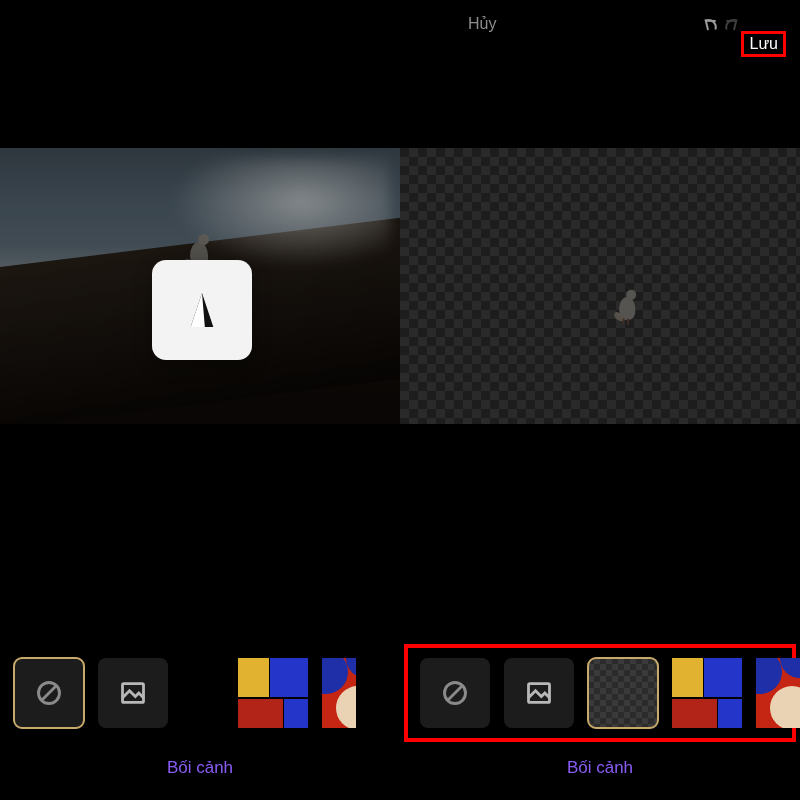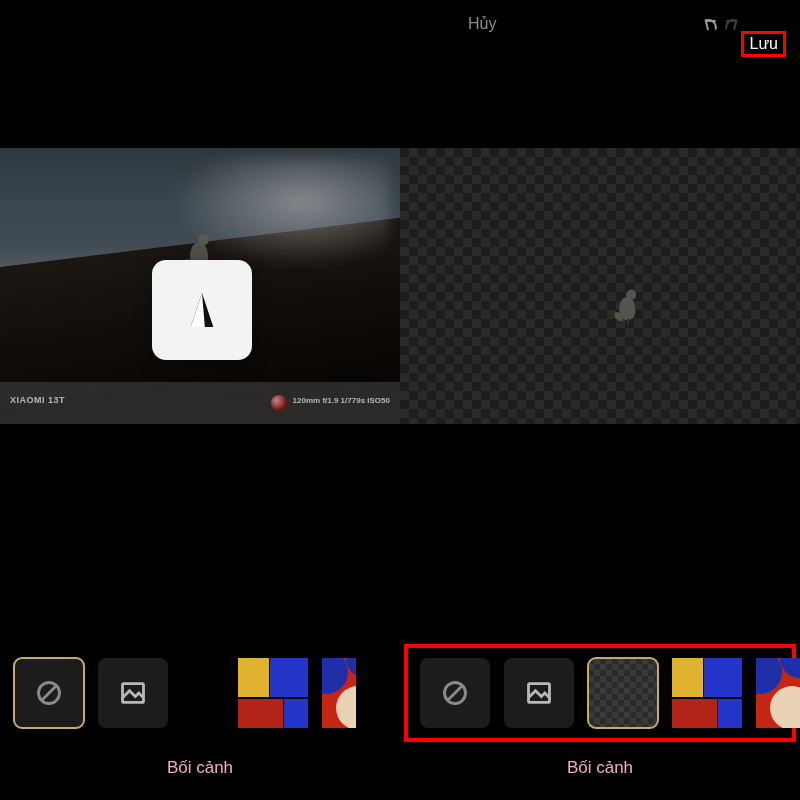--- a/index.html
+++ b/index.html
@@ -225,51 +225,38 @@
   .sw-circles::before{ background:#1e2fa8; left:-18px; top:-8px; }
   .sw-circles::after{ background:#ead3b4; left:14px; top:28px; }
   .sw-circles .c3{ position:absolute; width:40px;height:40px;border-radius:50%;background:#1e2fa8; left:24px; top:-20px;}
   .sw-circles.small{ width:34px; }
 
   .bottom-label{
     position:absolute;
     left:0; right:0;
     bottom:22px;
     text-align:center;
-    color:#f9a8d4;
+    color:#8b5cf6;
     font-size:17px;
   }
 </style>
 </head>
 <body>
 
 <div class="pane pane-left">
 
   <div class="preview">
     <div class="photo">
       <div class="bird">
         <div class="body"></div>
           <div class="head"></div>
           <div class="tail"></div>
           <div class="legs"></div>
       </div>
       <div class="dim"></div>
-      <div class="watermark-strip">
-        <div class="wm-left">
-          <span>XIAOMI 13T</span>
-          <small>&nbsp;</small>
-        </div>
-        <div class="wm-right">
-          <span class="dot"></span>
-          <span>
-            <span>120mm f/1.9 1/779s ISO50</span>
-            <small>&nbsp;</small>
-          </span>
-        </div>
-      </div>
     </div>
     <div class="center-card">
       <svg viewBox="0 0 24 28">
         <path d="M12 2 L20 26 L4 26 Z" fill="#111"></path>
         <path d="M12 2 L14 26 L4 26 Z" fill="#fff"></path>
       </svg>
     </div>
   </div>
 
   <div class="swatch-row">

